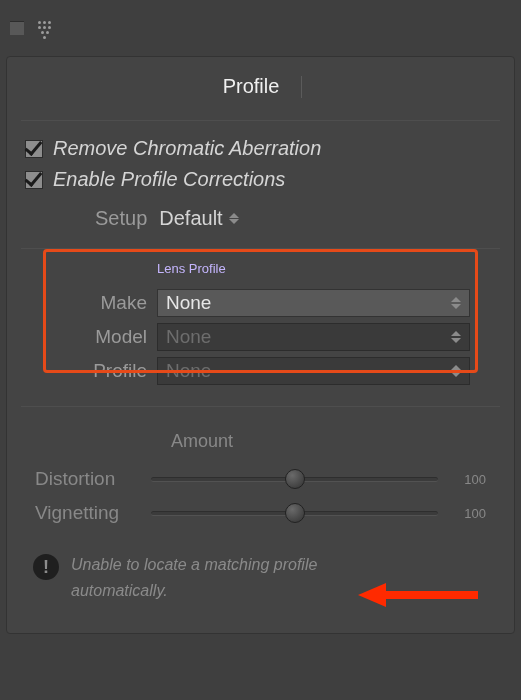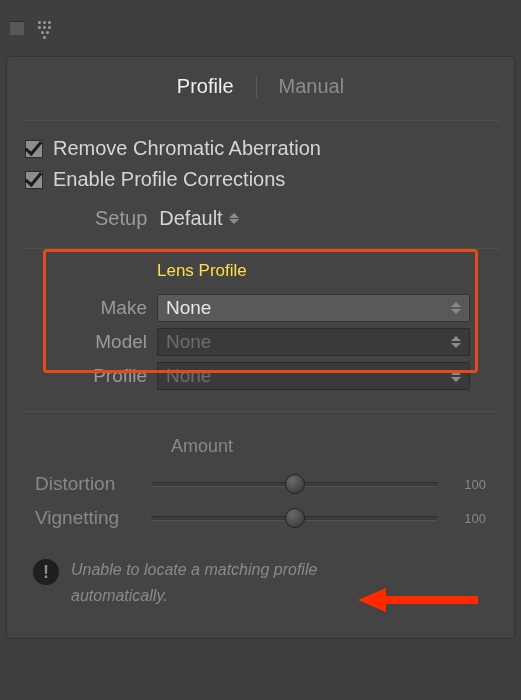--- a/index.html
+++ b/index.html
@@ -71,20 +71,21 @@
     border-bottom: 1px solid #4e4e4e;
     margin: 0 14px;
   }
   .check-section { padding: 12px 18px 0; }
   .check-row {
     display: flex;
     align-items: center;
     gap: 10px;
     padding: 4px 0;
     cursor: pointer;
+    font-style: italic;
   }
   .checkbox {
     width: 18px; height: 18px;
     background: #8d8d8d;
     border: 1px solid #2c2c2c;
     position: relative;
     flex-shrink: 0;
   }
   .checkbox::after {
     content: "";
@@ -114,22 +115,22 @@
     margin: 10px 44px 0 44px;
     position: relative;
   }
   .lp-highlight {
     position:absolute;
     border: 3px solid #e64a19;
     border-radius: 4px;
     pointer-events: none;
   }
   .lp-title {
-    font-size: 17px;
-    color: #fde047;
+    font-size: 13px;
+    color: #c4b5fd;
     padding: 2px 0 10px 106px;
   }
   .dropdown-row {
     display: flex;
     align-items: center;
     gap: 10px;
     padding: 3px 0;
   }
   .dd-label {
     width: 96px;
@@ -260,21 +261,20 @@
         <div class="dot"></div>
       </div>
   </div>
 </div>
 
 <div class="panel-body">
 
   <div class="tab-row">
     <div class="tab active">Profile</div>
     <div class="tab-sep"></div>
-    <div class="tab">Manual</div>
   </div>
 
   <div class="hr"></div>
 
   <div class="check-section">
     <div class="check-row">
       <div class="checkbox"></div>
       <div class="check-label">Remove Chromatic Aberration</div>
     </div>
     <div class="check-row">

